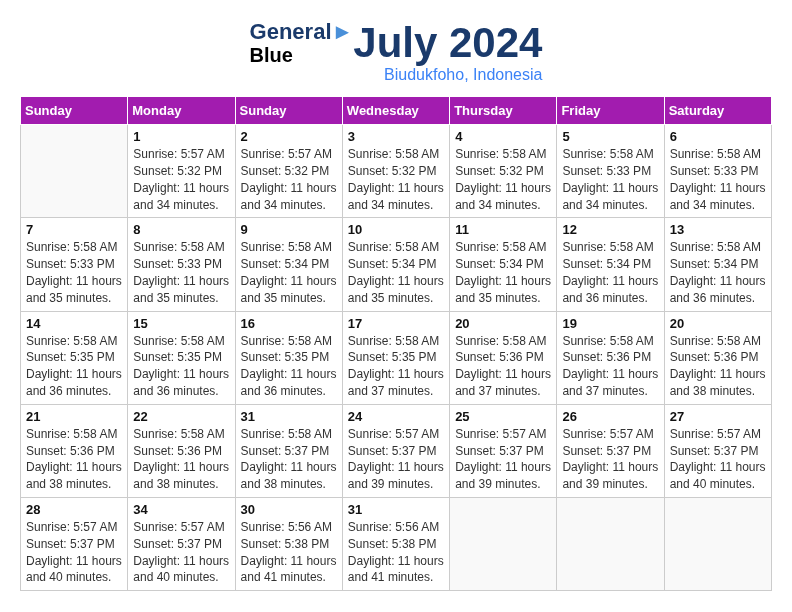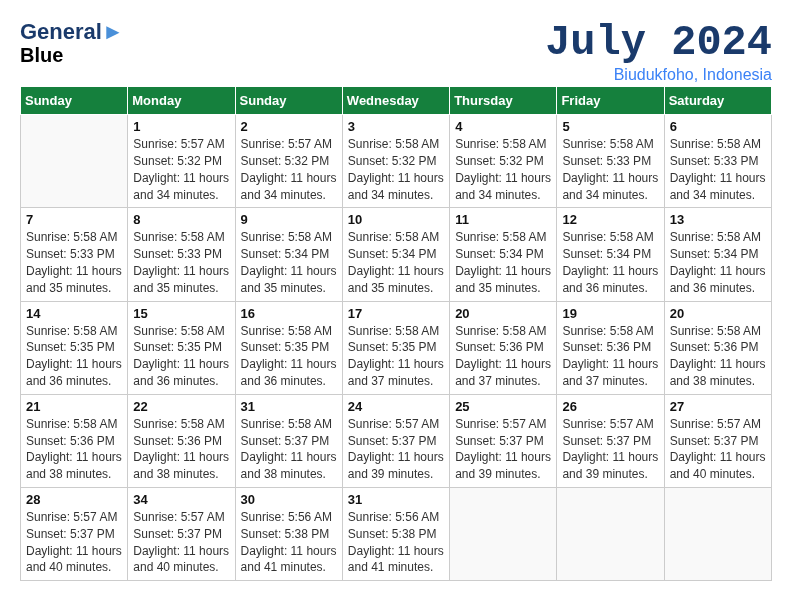--- a/index.html
+++ b/index.html
@@ -5,23 +5,23 @@
     * { box-sizing: border-box; margin: 0; padding: 0; }
     body {
       font-family: Arial, sans-serif;
       background: #fff;
       width: 792px;
       min-height: 612px;
       padding: 20px;
     }
     .header {
       display: flex;
-      justify-content: space-between;
+      justify-content: center;
       align-items: flex-start;
-      margin-bottom: 2px;
+      margin-bottom: 12px;
     }
     .logo {
       display: flex;
       flex-direction: column;
       align-items: flex-start;
     }
     .logo-text {
       font-size: 22px;
       font-weight: bold;
       color: #1a3a6b;
@@ -31,33 +31,32 @@
       color: #4a90d9;
     }
     .title-block {
       text-align: right;
     }
     .month-title {
       font-size: 42px;
       font-weight: bold;
       color: #1a3a6b;
       line-height: 1.1;
-      font-family: Liberation Mono, monospace;
     }
     .location {
       font-size: 16px;
       color: #3b82f6;
     }
     .calendar {
       width: 100%;
       border-collapse: collapse;
       font-size: 11px;
     }
     .calendar th {
-      background: #15803d;
+      background: #a21caf;
       color: #fff;
       padding: 6px 4px;
       text-align: left;
       font-size: 13px;
       font-weight: bold;
       border: 1px solid #fff;
     }
     .calendar td {
       border: 1px solid #ccc;
       padding: 4px 5px;

